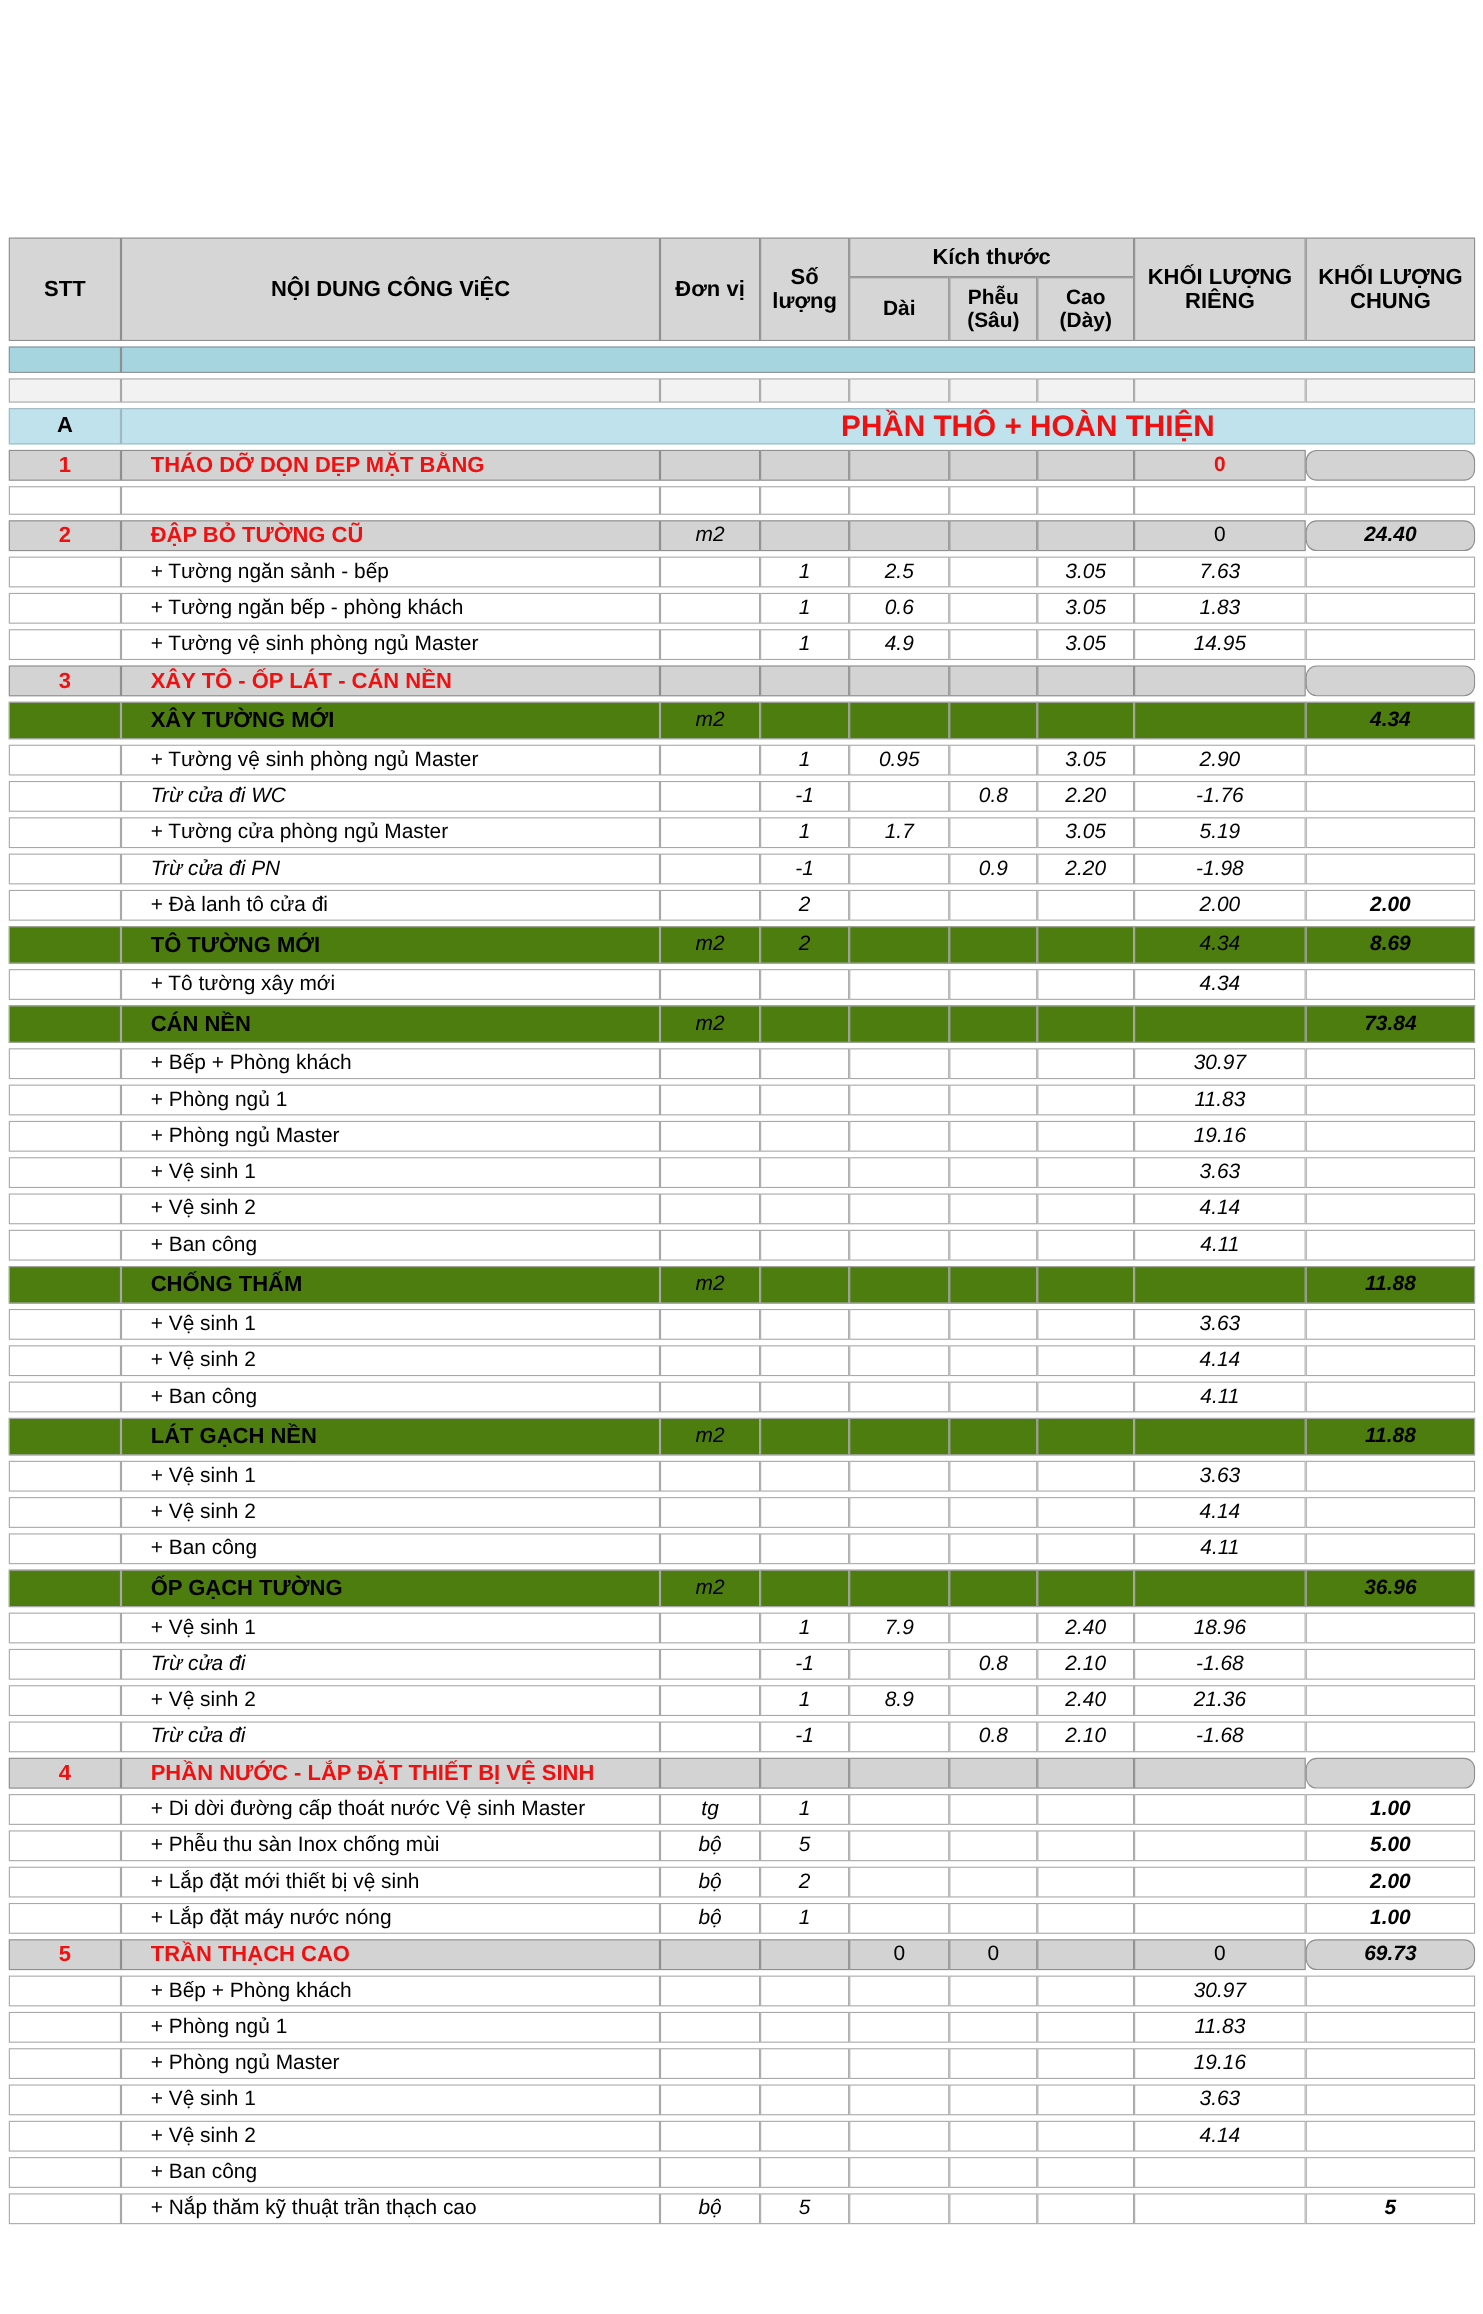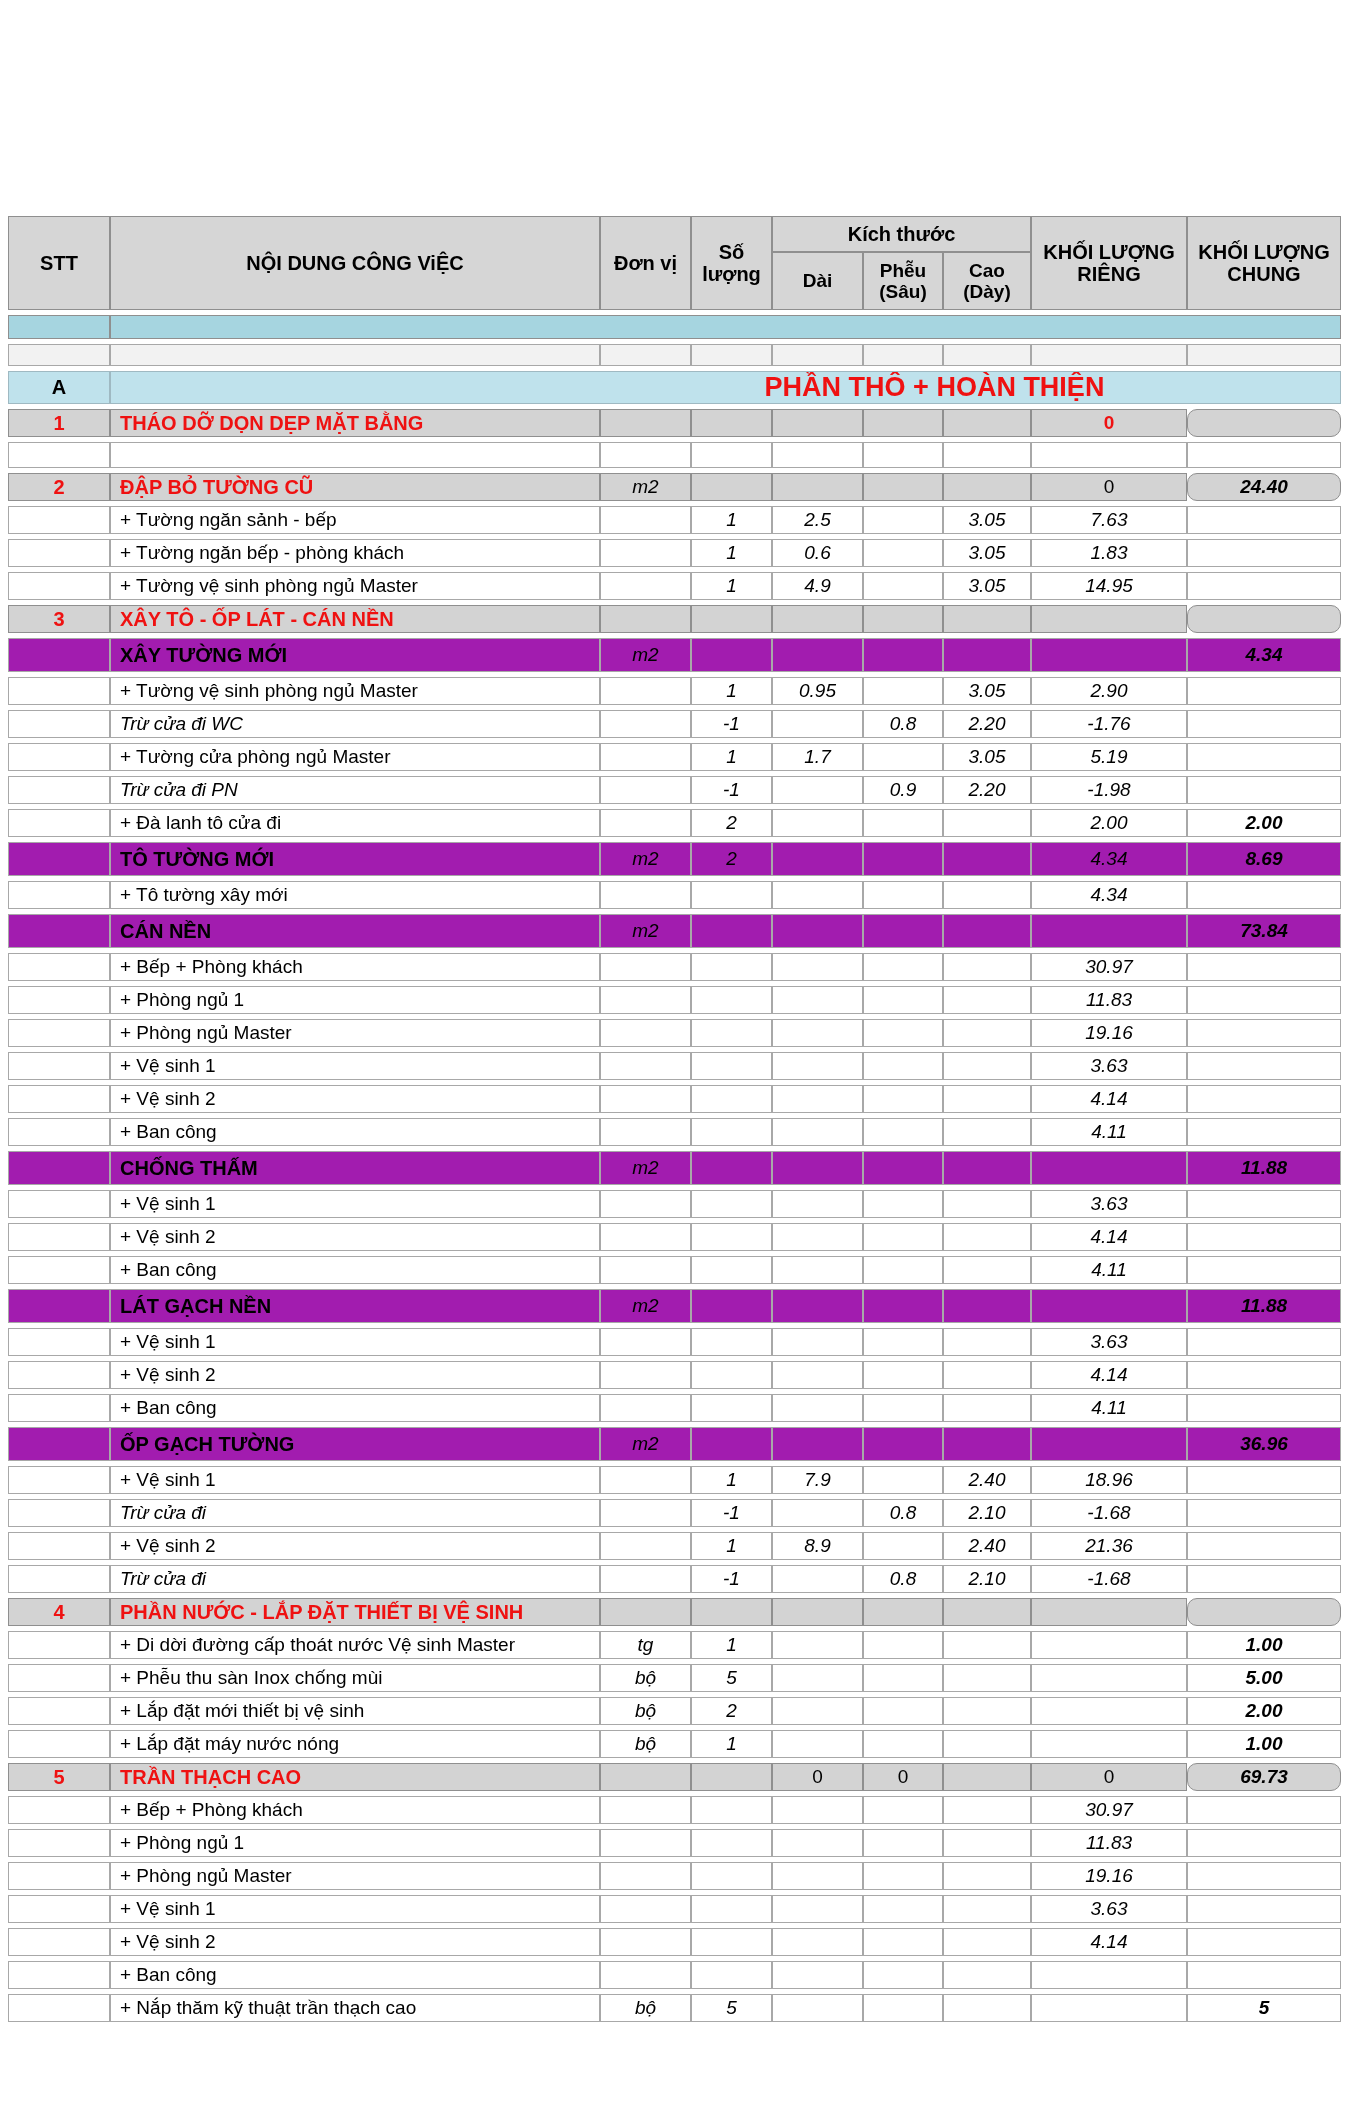--- a/index.html
+++ b/index.html
@@ -17,38 +17,38 @@
     font-size:20px;font-weight:bold;text-align:center;padding:2px 3px;line-height:1.12;
   }
   thead tr.h1{height:36px;}
   thead tr.h2{height:58px;}
   thead tr.h2 th{font-size:19px;}
   
   td{
     border:1px solid #a8a8a8;height:28px;font-size:19px;
     padding:0 6px;white-space:nowrap;background:#ffffff;
   }
-  .c-name{text-align:left;padding-left:9px;margin-top:16px;}
+  .c-name{text-align:left;padding-left:26px;margin-top:16px;}
   .c-unit,.c-num{font-style:italic;text-align:center;}
   .c-klc{font-weight:bold;}
   .r-teal td{background:#a6d5e0;border-color:#8f8f8f;height:24px;}
   .r-lightblank td{background:#f2f2f2;height:22px;}
   .r-blank td{background:#ffffff;height:26px;}
   .r-groupA td{background:#bfe2ec;border-color:#9fb9c2;height:26px;}
   .r-groupA .c-stt{font-weight:bold;text-align:center;font-size:20px;color:#000;}
   .r-groupA .group-title{
     color:#ef1111;font-weight:bold;font-size:27px;text-align:center;padding-left:424px;
   }
   .r-section td{background:#d3d3d3;border-color:#8f8f8f;}
   .r-section .c-stt{color:#ef1111;font-weight:bold;text-align:center;font-size:20px;}
   .r-section .c-name{color:#ef1111;font-weight:bold;font-size:20px;}
   .r-section .c-num{font-style:normal;font-weight:normal;}
   .r-section .c-klc{font-style:italic;font-weight:bold;border-radius:10px;}
   .r-section .red-zero{color:#ef1111;font-weight:bold;}
-  .r-subheader td{background:#a21caf;height:34px;}
+  .r-subheader td{background:#4d7c0f;height:34px;}
   .r-subheader .c-name{font-weight:bold;font-size:20px;}
   .r-deduct .c-name{font-style:italic;}
   .outline-dash{
     position:absolute;left:12px;top:638px;font-size:22px;font-weight:bold;color:#333;
   }
 </style>
 </head>
 <body>
 
 <div class="outline-dash">-</div>

